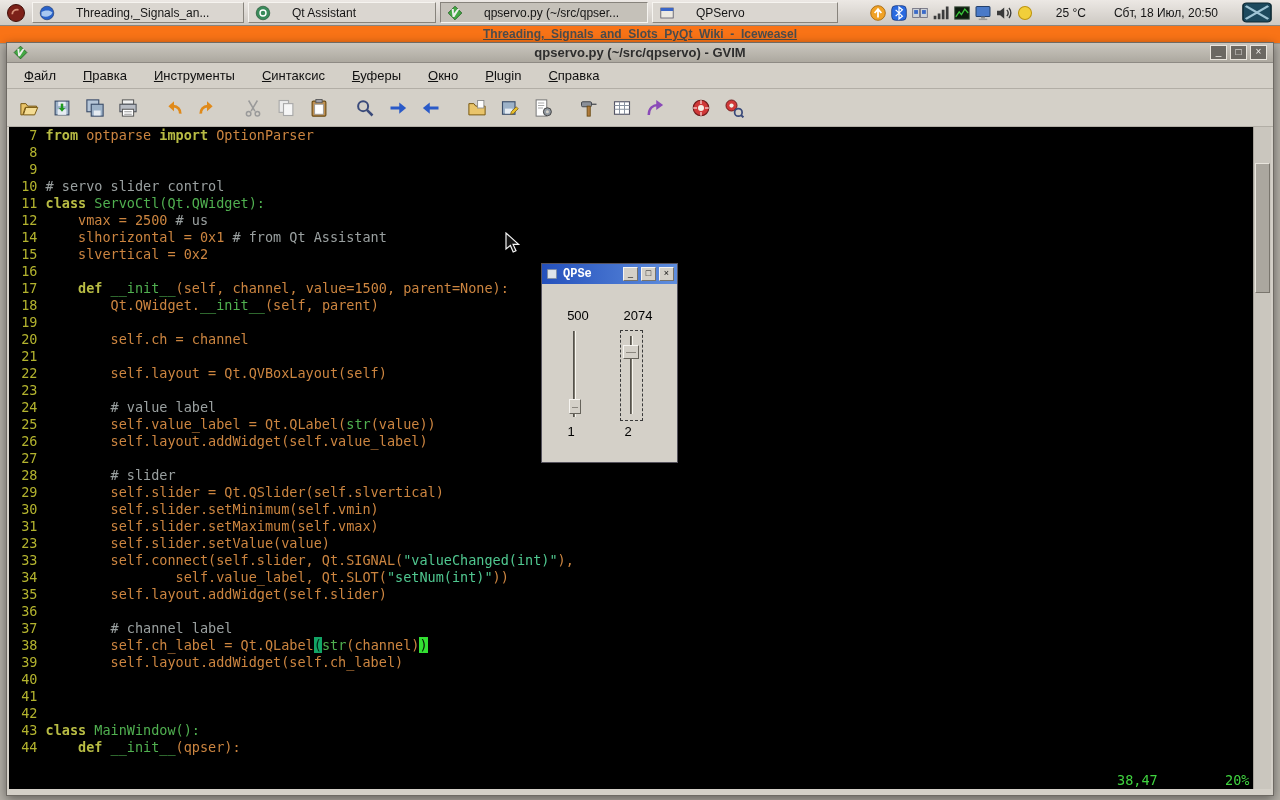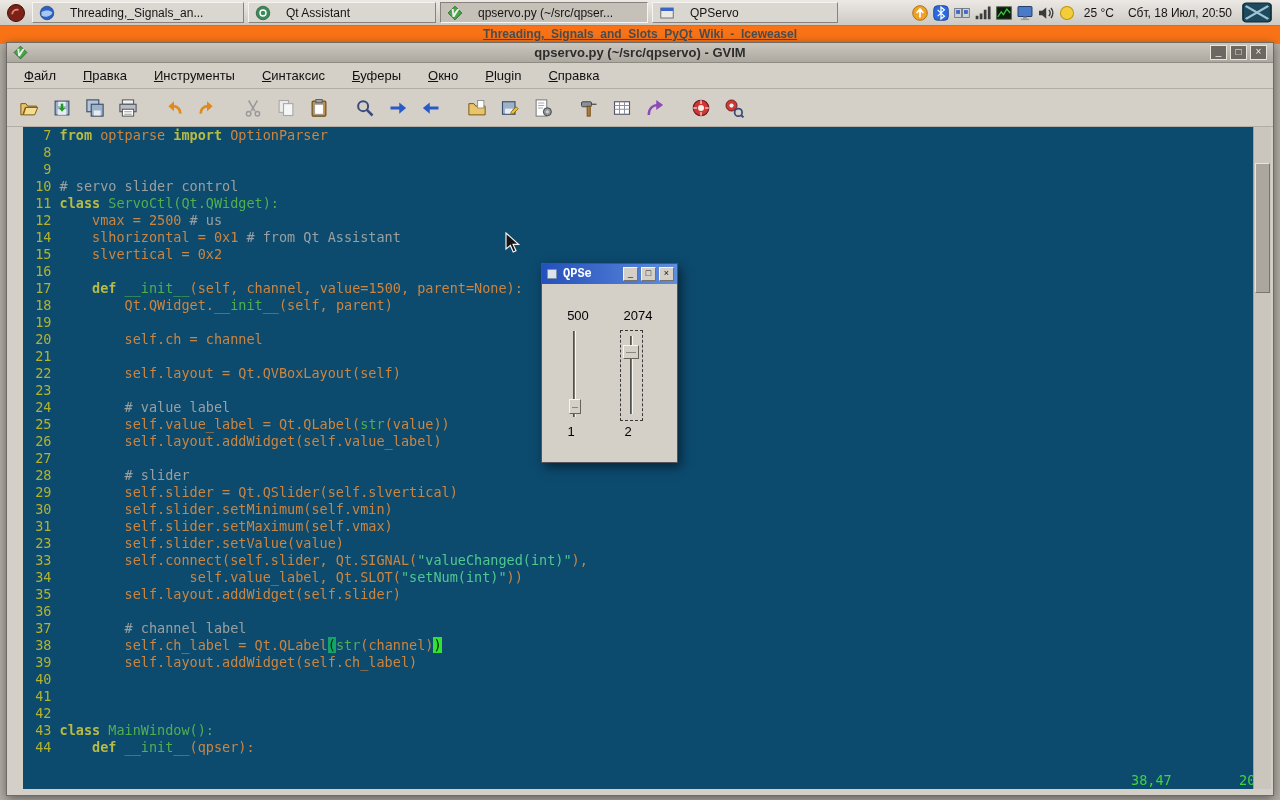--- a/index.html
+++ b/index.html
@@ -5,26 +5,26 @@
   * { margin:0; padding:0; box-sizing:border-box; }
   html,body { background:#8e8a84; }
   body { font-family:"Liberation Sans", sans-serif; }
   .screen { position:relative; width:1280px; height:800px; background:#b2aea6; overflow:hidden; }
 
   
   .taskbar { position:absolute; top:0; left:0; right:0; height:26px;
     background:linear-gradient(#ece8e4,#cdc9c3); border-bottom:1px solid #89857f;
     display:flex; align-items:center; gap:4px; padding:0 4px; z-index:50; }
   .launcher { width:24px; height:22px; display:inline-flex; align-items:center; justify-content:center; }
-  .taskbtn { height:21px; display:flex; align-items:center; gap:15px; padding:0 6px;
+  .taskbtn { height:21px; display:flex; align-items:center; gap:21px; padding:0 6px;
     background:#dad6d0; border:1px solid; border-color:#f6f4f0 #87837c #87837c #f6f4f0;
     font-size:12px; color:#151515; overflow:hidden; white-space:nowrap; }
   .taskbtn.pressed { background:#c5c1b9; border-color:#87837c #f6f4f0 #f6f4f0 #87837c; }
   .taskbtn .lbl { overflow:hidden; text-overflow:clip; white-space:nowrap; }
-  .tray { margin-left:auto; display:flex; align-items:center; gap:2px; }
+  .tray { margin-left:auto; display:flex; align-items:center; gap:16px; }
   .tray-ic { width:18px; height:18px; display:inline-flex; }
   .temp, .clock { font-size:12px; color:#141414; padding:0 6px; white-space:nowrap; }
   .kbflag { width:30px; height:21px; margin:0 4px 0 2px; display:inline-flex; }
 
   
   .bgwin { position:absolute; top:26px; left:0; right:0; height:18px; background:#f97316;
     border-bottom:1px solid #9a968e; text-align:center; font-size:12px; font-weight:bold;
     color:#4c4c4c; line-height:17px; z-index:1; }
   .bgwin span { text-decoration:underline; }
 
@@ -45,22 +45,22 @@
   .menu-item { padding:3px 9px; }
   .toolbar { height:38px; display:flex; align-items:center; padding:0 8px;
     border-bottom:1px solid #b2aea6; background:#d4d0c8; }
   .tb-group { display:flex; gap:5px; margin-right:18px; }
   .tb-btn { width:28px; height:28px; display:inline-flex; align-items:center; justify-content:center;
     border:1px solid transparent; }
   .tb-btn .ic, .taskbtn .ic, .launcher .ic, .tray-ic, .kbflag, .gvim-title .ic, .qp-title .ic { display:inline-flex; }
 
   
   .gvim-body { position:absolute; top:84px; left:2px; right:20px; bottom:6px;
-    background:#0c4a6e; overflow:hidden; font-family:"DejaVu Sans Mono", monospace;
-    font-size:13.5px; line-height:17px; color:#cc8540; padding-left:4px;margin-left:14px; }
+    background:#000000; overflow:hidden; font-family:"DejaVu Sans Mono", monospace;
+    font-size:13.5px; line-height:17px; color:#cc8540; padding-left:4px; }
   .cl { height:17px; white-space:pre; }
   .ln { color:#b3b32e; }
   .sx-n { color:#cc8540; }
   .sx-k { color:#b8bc44; font-weight:bold; }
   .sx-f { color:#50b050; }
   .sx-c { color:#9aa0a0; }
   .sx-s { color:#50c890; }
   .sx-mp { background:#12a566; color:#002010; }
   .sx-cu { background:#33e033; color:#041404; }
   .ruler-row { position:absolute; bottom:0; left:0; right:0; height:18px; }

